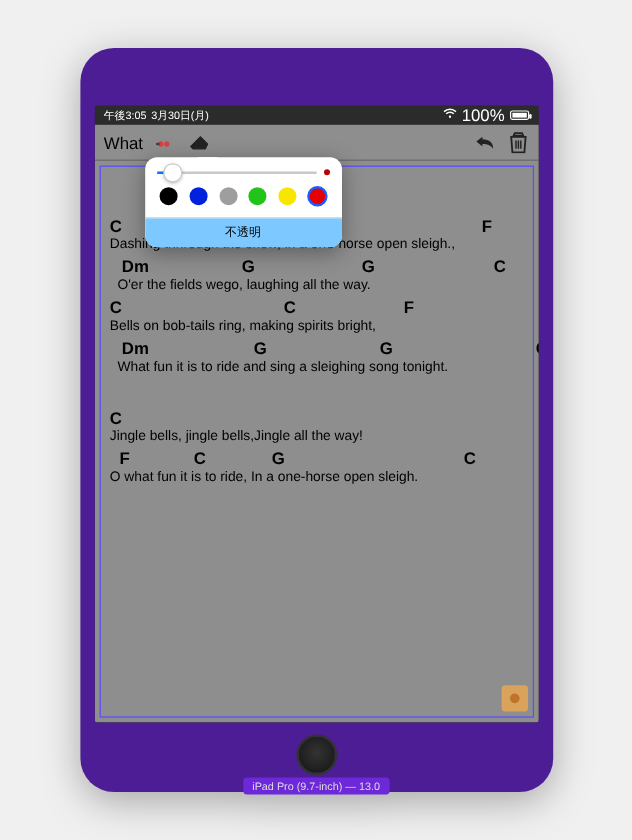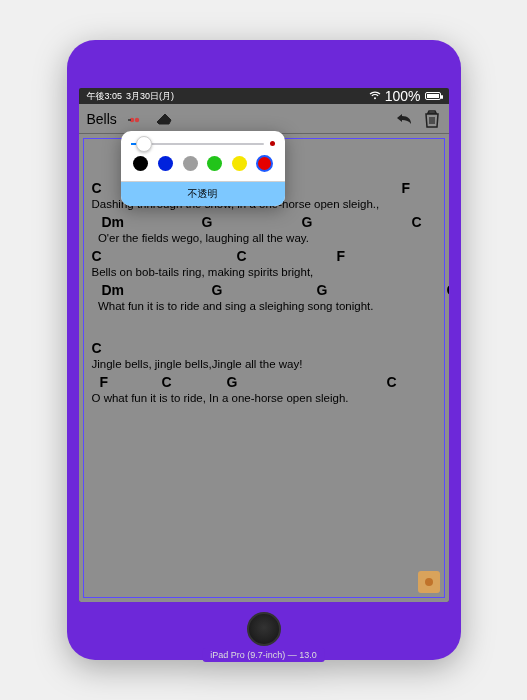--- a/index.html
+++ b/index.html
@@ -7,21 +7,21 @@
     width: 527px; height: 700px;
     background: #f0f0f0;
     font-family: -apple-system, "Helvetica Neue", Arial, sans-serif;
     display: flex; align-items: center; justify-content: center;
   }
   .device-shadow {
     filter: drop-shadow(0 8px 16px rgba(0,0,0,0.3));
   }
   .ipad {
     width: 394px; height: 620px;
-    background: #6d28d9;
+    background: #4c1d95;
     border-radius: 28px;
     position: relative;
     padding: 48px 12px 58px 12px;
   }
   .screen {
     width: 100%; height: 100%;
     background: #2b2b2b;
     border-radius: 2px;
     position: relative;
     overflow: hidden;
@@ -176,21 +176,21 @@
               </svg>
           </span>
           <span class="battery">100%</span>
           <span class="batt-icon">
               <span class="fill"></span>
             </span>
         </div>
       </div>
 
       <div class="toolbar">
-        <span class="done">Bells</span>
+        <span class="done">What</span>
         <span class="icon pen-icon">
           <svg viewBox="0 0 16 16">
               <circle cx="4" cy="9" r="2.2" fill="#d94040"></circle>
               <circle cx="9" cy="9" r="2.2" fill="#d94040"></circle>
               <rect x="0" y="8" width="3" height="2" fill="#444"></rect>
             </svg>
         </span>
         <span class="icon eraser-icon">
           <svg viewBox="0 0 18 14">
               <path d="M4 12h10L16 8 10 2 2 10z" fill="#222" stroke="#222"></path>

